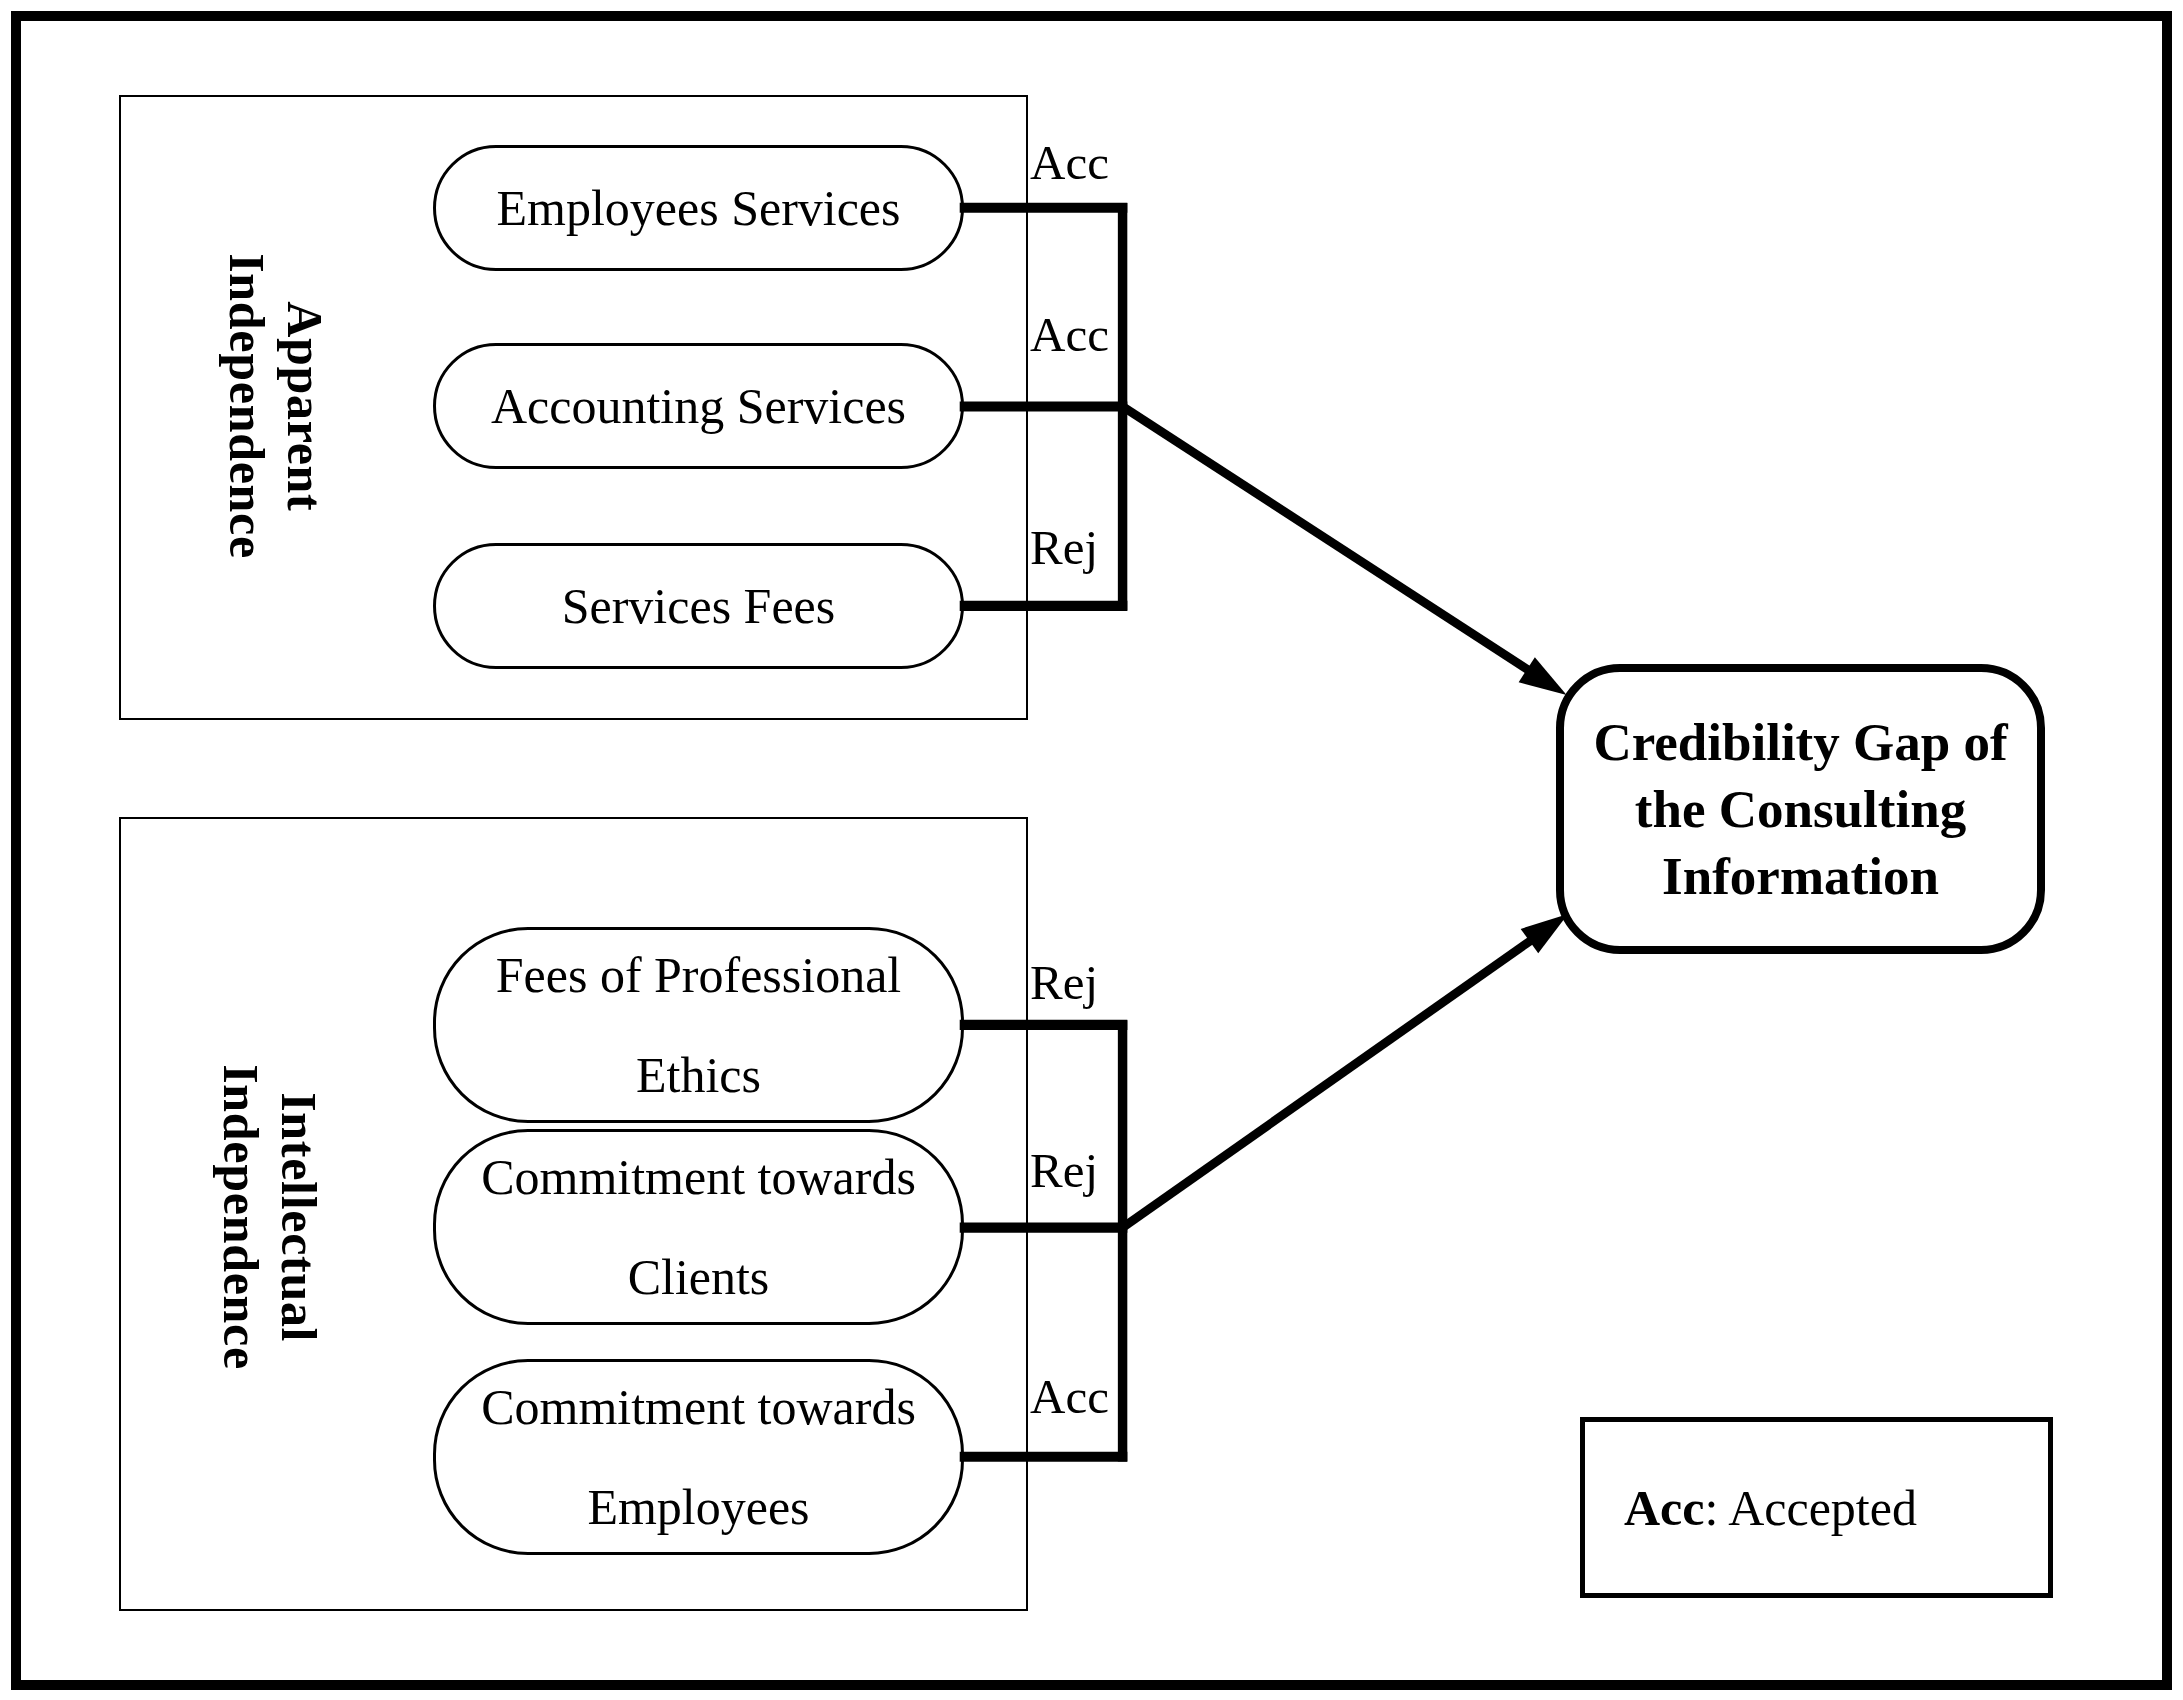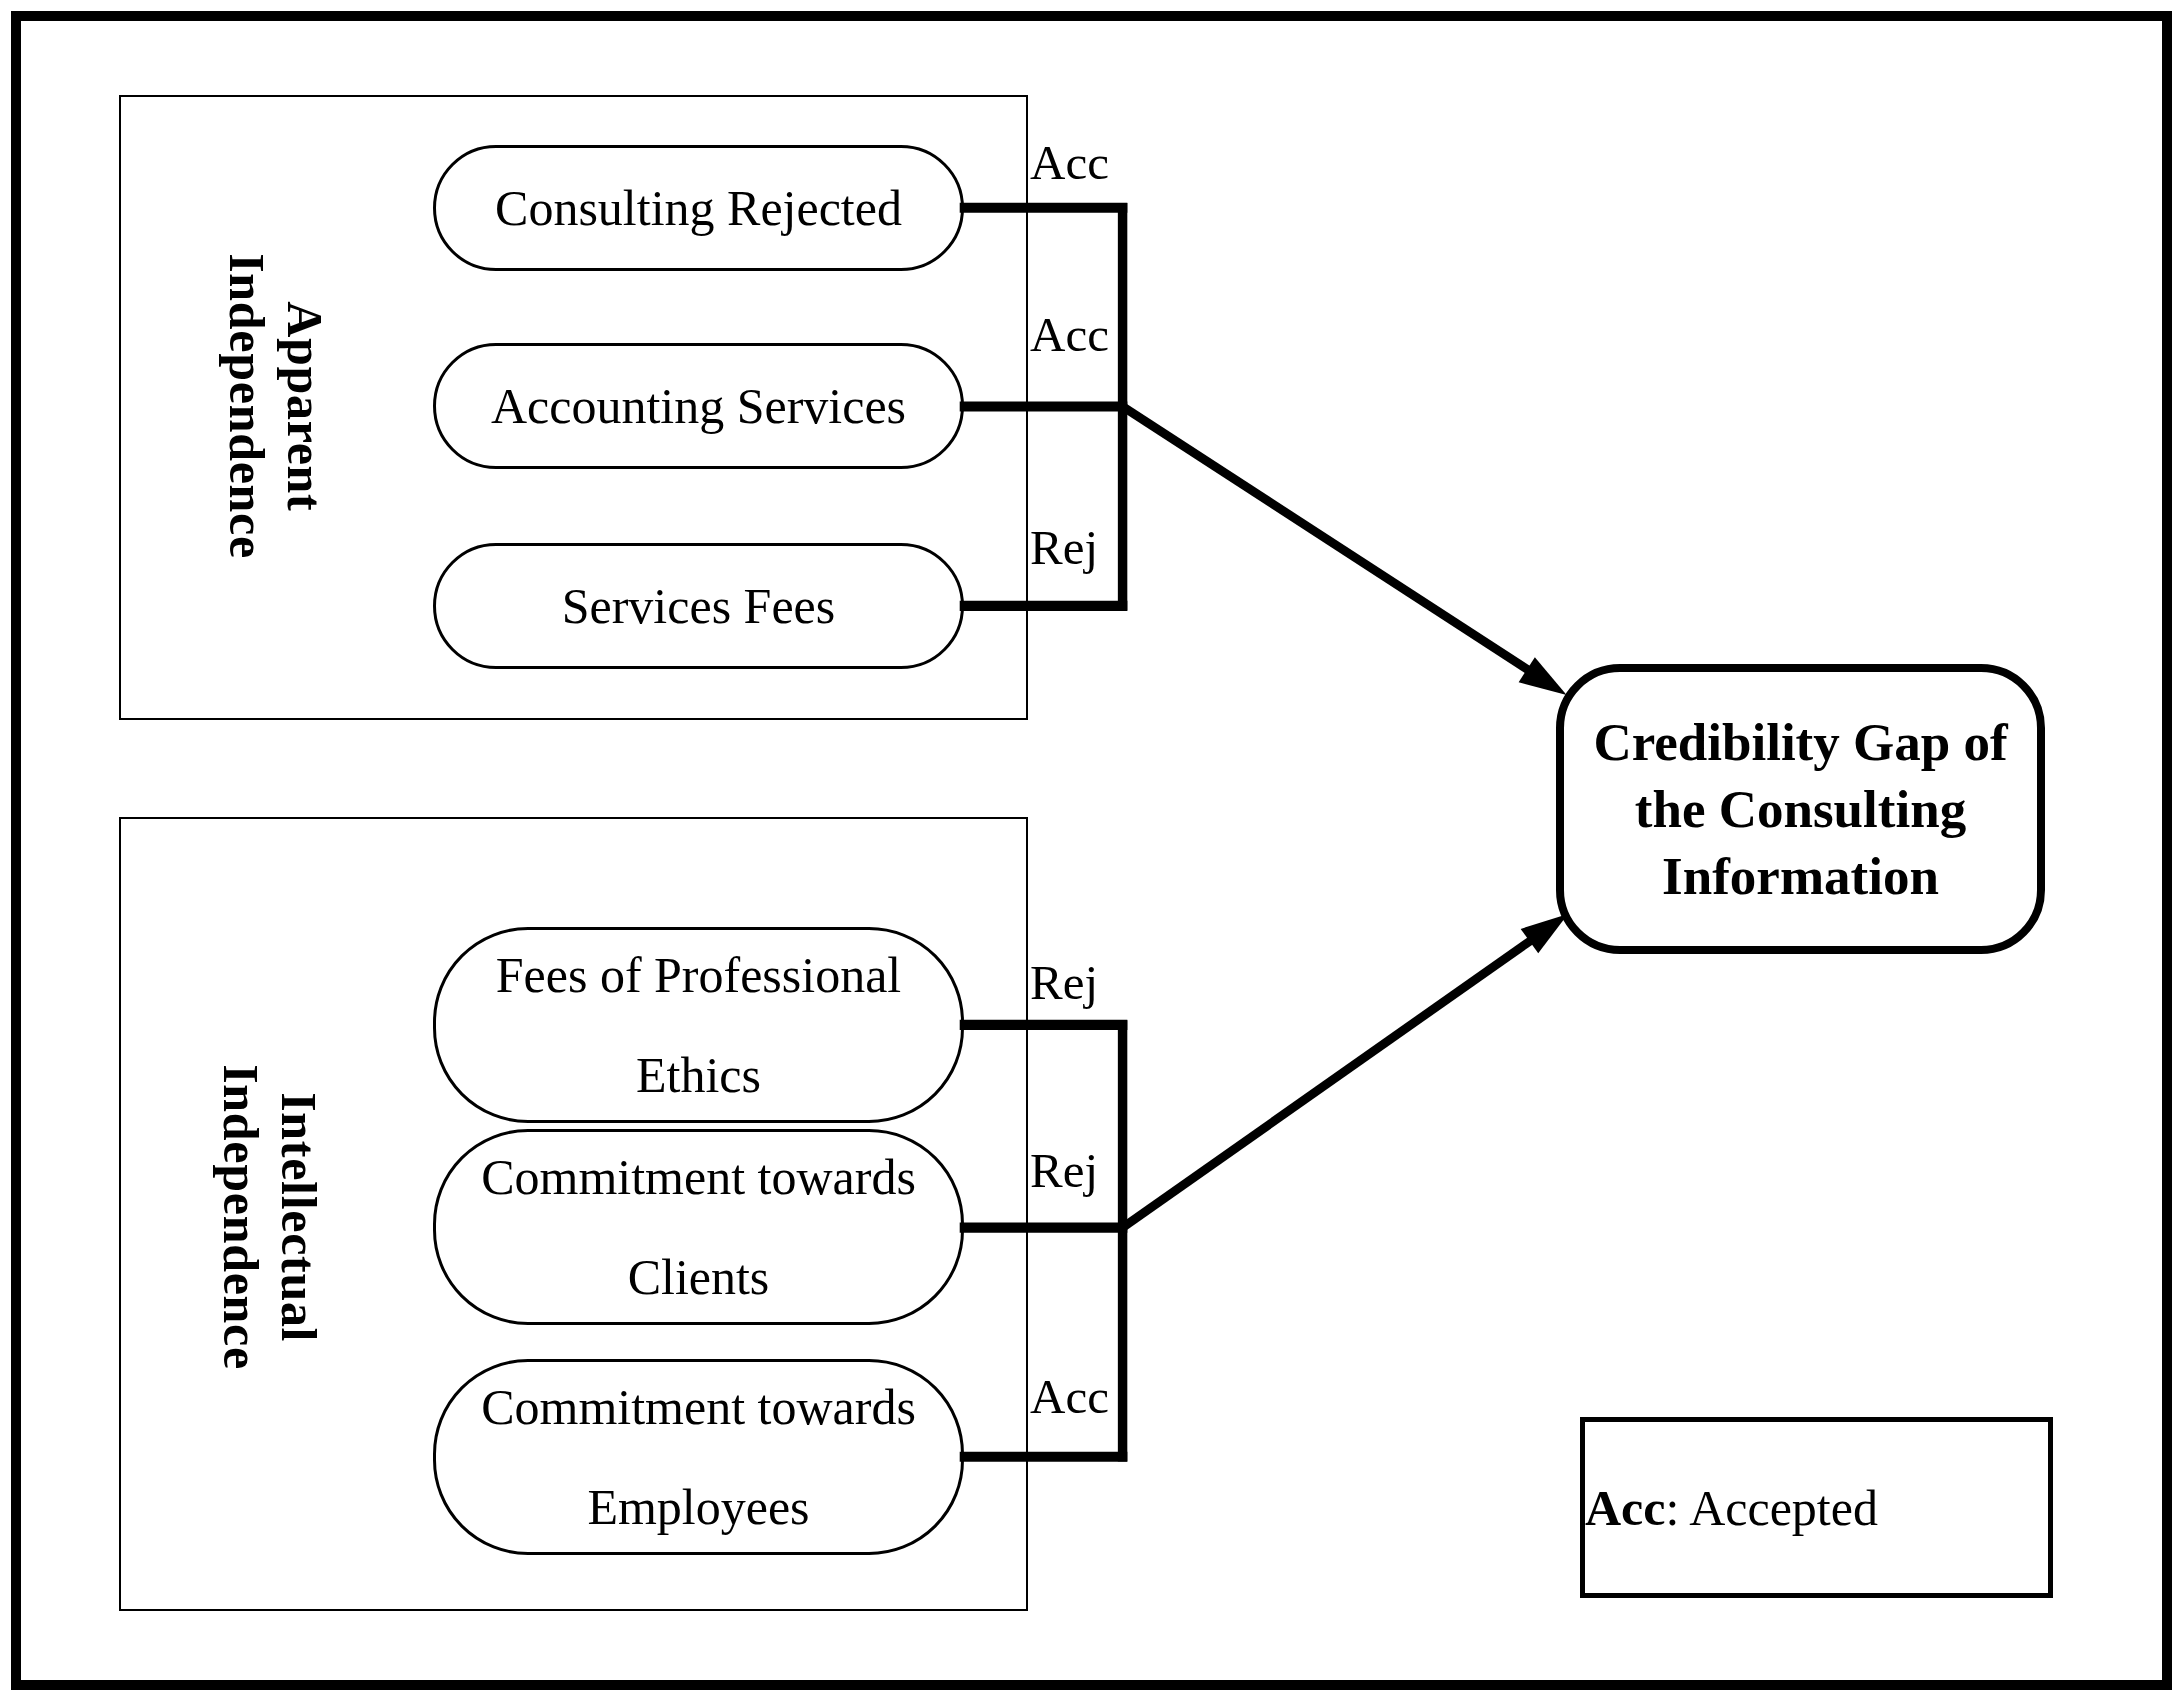--- a/index.html
+++ b/index.html
@@ -54,21 +54,21 @@
     position:absolute;left:1556px;top:664px;width:489px;height:290px;
     border:8.8px solid #000;border-radius:64px;background:#fff;
     display:flex;flex-direction:column;align-items:center;justify-content:center;
     font-size:53px;line-height:67px;text-align:center;
     box-sizing:border-box;z-index:4;font-weight:bold;
   }
   .legend-box{
     position:absolute;left:1580px;top:1417px;width:473px;height:181px;
     border:5.4px solid #000;background:#fff;
     display:flex;flex-direction:column;justify-content:center;
-    box-sizing:border-box;
+    padding-left:39px;box-sizing:border-box;
     font-size:50px;line-height:76px;
   }
   .legend-abbr{font-weight:bold;}
 </style>
 </head>
 <body>
 
 <div id="canvas">
 
   <div class="outer-frame"></div>
@@ -98,21 +98,21 @@
     <line x1="1661" y1="1509" x2="1661" y2="2162" stroke="#000" stroke-width="14"></line>
 
     <line x1="1661" y1="601" x2="2272" y2="998" stroke="#000" stroke-width="13"></line>
     <polygon points="2318,1028 2247,1009 2271,972" fill="#000"></polygon>
 
     <line x1="1661" y1="1816" x2="2268" y2="1389" stroke="#000" stroke-width="13"></line>
     <polygon points="2320,1352 2276,1410 2250,1374" fill="#000"></polygon>
   </svg>
 
   <div class="pill one-line" style="top:145px;">
-    <span>Consulting Rejected</span>
+    <span>Employees Services</span>
 
   </div>
   <div class="pill one-line" style="top:343px;">
     <span>Accounting Services</span>
 
   </div>
   <div class="pill one-line" style="top:543px;text-align:center;">
     <span>Services Fees</span>
 
   </div>

